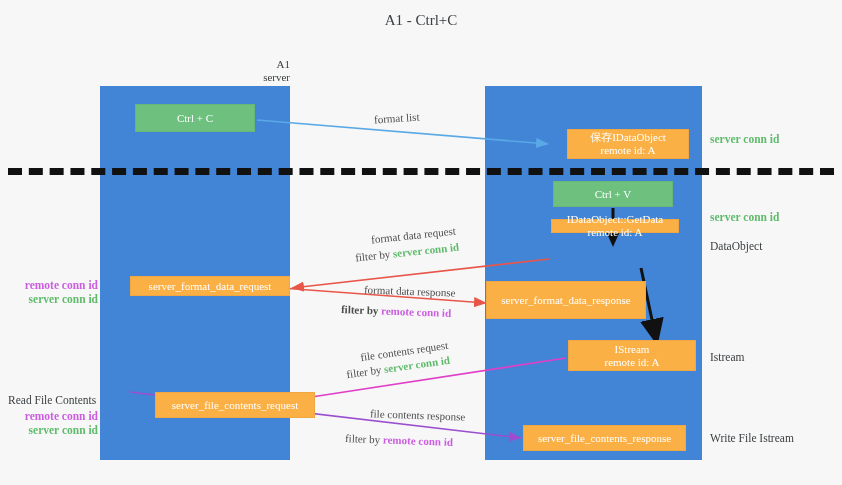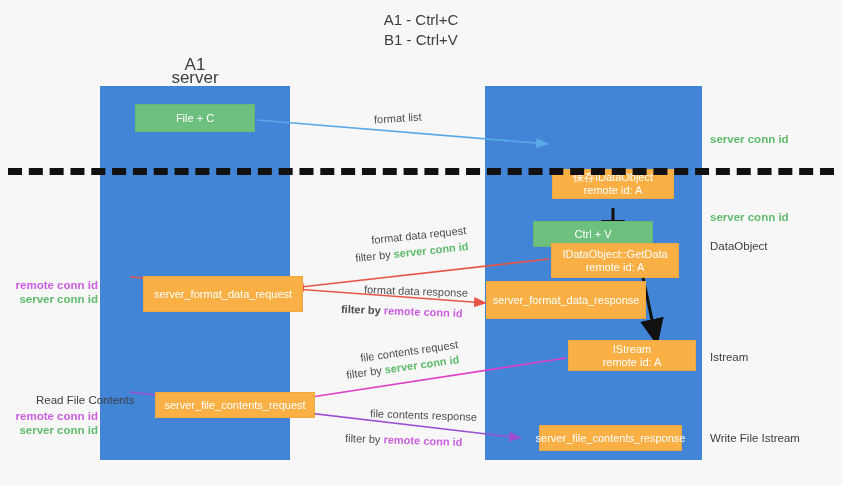--- a/index.html
+++ b/index.html
@@ -4,34 +4,34 @@
 <style>
   html,body{margin:0;padding:0;}
   body{
     width:842px;height:485px;
     background:#f7f7f7;
     font-family:"Liberation Sans",sans-serif;
     position:relative;
     overflow:hidden;
     color:#3c4043;
   }
-  #stage{position:absolute;left:0;top:0;width:842px;height:485px;}
+  #stage{position:absolute;left:0;top:0;width:842px;height:485px;font-family:Liberation Serif, serif;}
   .abs{position:absolute;}
 
   
   .title{
     left:0;top:10px;width:842px;
     text-align:center;
     font-size:15px;line-height:20px;
     color:#3c4043;
   }
 
   
   .lane-head{
-    text-align:center;font-size:17px;line-height:13px;color:#3c4043;
+    text-align:right;font-size:11px;line-height:13px;color:#3c4043;
   }
 
   
   .lane{
     background:#4285d6;
   }
 
   
   .box{
     box-sizing:border-box;
@@ -69,21 +69,20 @@
 
   svg#wires{position:absolute;left:0;top:0;width:842px;height:485px;overflow:visible;pointer-events:none;}
 </style>
 </head>
 <body>
 
 <div id="stage">
 
   <div class="abs title">
     <div>A1 - Ctrl+C</div>
-    <div>B1 - Ctrl+V</div>
   </div>
 
   <div class="abs lane-head" style="left:100px;top:58px;width:190px;">
     <div>A1</div>
     <div>server</div>
   </div>
 
   <div class="abs lane" style="left:100px;top:86px;width:190px;height:374px;"></div>
   <div class="abs lane" style="left:485px;top:86px;width:217px;height:374px;"></div>
 
@@ -115,76 +114,76 @@
     <path d="M549,259 L292,288" stroke="#e8564a" stroke-width="1.6" fill="none" marker-end="url(#ah-red)"></path>
 
     <path d="M130,277 L486,303" stroke="#e8564a" stroke-width="1.6" fill="none" marker-end="url(#ah-red)"></path>
 
     <path d="M566,358 L292,400" stroke="#e040c8" stroke-width="1.6" fill="none" marker-end="url(#ah-magenta)"></path>
 
     <path d="M130,392 L521,438" stroke="#9b4fd0" stroke-width="1.6" fill="none" marker-end="url(#ah-purple)"></path>
   </svg>
 
   <div class="abs box green" style="left:135px;top:104px;width:120px;height:28px;">
-    <div>File + C</div>
-  </div>
-
-  <div class="abs box orange" style="left:143px;top:276px;width:160px;height:36px;">
+    <div>Ctrl + C</div>
+  </div>
+
+  <div class="abs box orange" style="left:130px;top:276px;width:160px;height:20px;">
     <div>server_format_data_request</div>
   </div>
 
   <div class="abs box orange" style="left:130px;top:392px;width:160px;height:26px;margin-left:25px;">
     <div>server_file_contents_request</div>
   </div>
 
-  <div class="abs box orange" style="left:552px;top:129px;width:122px;height:30px;margin-top:40px;">
+  <div class="abs box orange" style="left:567px;top:129px;width:122px;height:30px;">
     <div>保存IDataObject</div>
     <div>remote id: A</div>
   </div>
 
-  <div class="abs box green" style="left:533px;top:181px;width:120px;height:26px;margin-top:40px;">
+  <div class="abs box green" style="left:553px;top:181px;width:120px;height:26px;">
     <div>Ctrl + V</div>
   </div>
 
-  <div class="abs box orange" style="left:551px;top:243px;width:128px;height:35px;">
+  <div class="abs box orange" style="left:551px;top:219px;width:128px;height:14px;">
     <div>IDataObject::GetData</div>
     <div>remote id: A</div>
   </div>
 
   <div class="abs box orange" style="left:568px;top:340px;width:128px;height:31px;">
     <div>IStream</div>
     <div>remote id: A</div>
   </div>
 
   <div class="abs box orange" style="left:486px;top:281px;width:160px;height:38px;">
     <div>server_format_data_response</div>
   </div>
 
-  <div class="abs box orange" style="left:539px;top:425px;width:143px;height:26px;">
+  <div class="abs box orange" style="left:523px;top:425px;width:163px;height:26px;">
     <div>server_file_contents_response</div>
   </div>
 
   <div class="abs dashed"></div>
 
   <div class="abs side green-txt" style="left:710px;top:132px;">server conn id</div>
 
   <div class="abs side green-txt" style="left:710px;top:210px;">server conn id</div>
 
   <div class="abs side plain" style="left:710px;top:239px;">DataObject</div>
 
   <div class="abs side plain" style="left:710px;top:350px;">Istream</div>
 
   <div class="abs side plain" style="left:710px;top:431px;">Write File Istream</div>
 
   <div class="abs side" style="left:10px;top:278px;width:88px;text-align:right;">
     <div class="purple-txt">remote conn id</div>
     <div class="green-txt">server conn id</div>
   </div>
 
-  <div class="abs side plain" style="left:8px;top:393px;margin-left:28px;">Read File Contents</div>
+  <div class="abs side plain" style="left:8px;top:393px;">Read File Contents</div>
 
   <div class="abs side" style="left:10px;top:409px;width:88px;text-align:right;">
     <div class="purple-txt">remote conn id</div>
     <div class="green-txt">server conn id</div>
   </div>
 
   <div class="abs edge-label" style="left:374px;top:111px;transform:rotate(-3.5deg);">format list</div>
 
   <div class="abs edge-label" style="left:371px;top:228px;transform:rotate(-6deg);">format data request</div>
 

